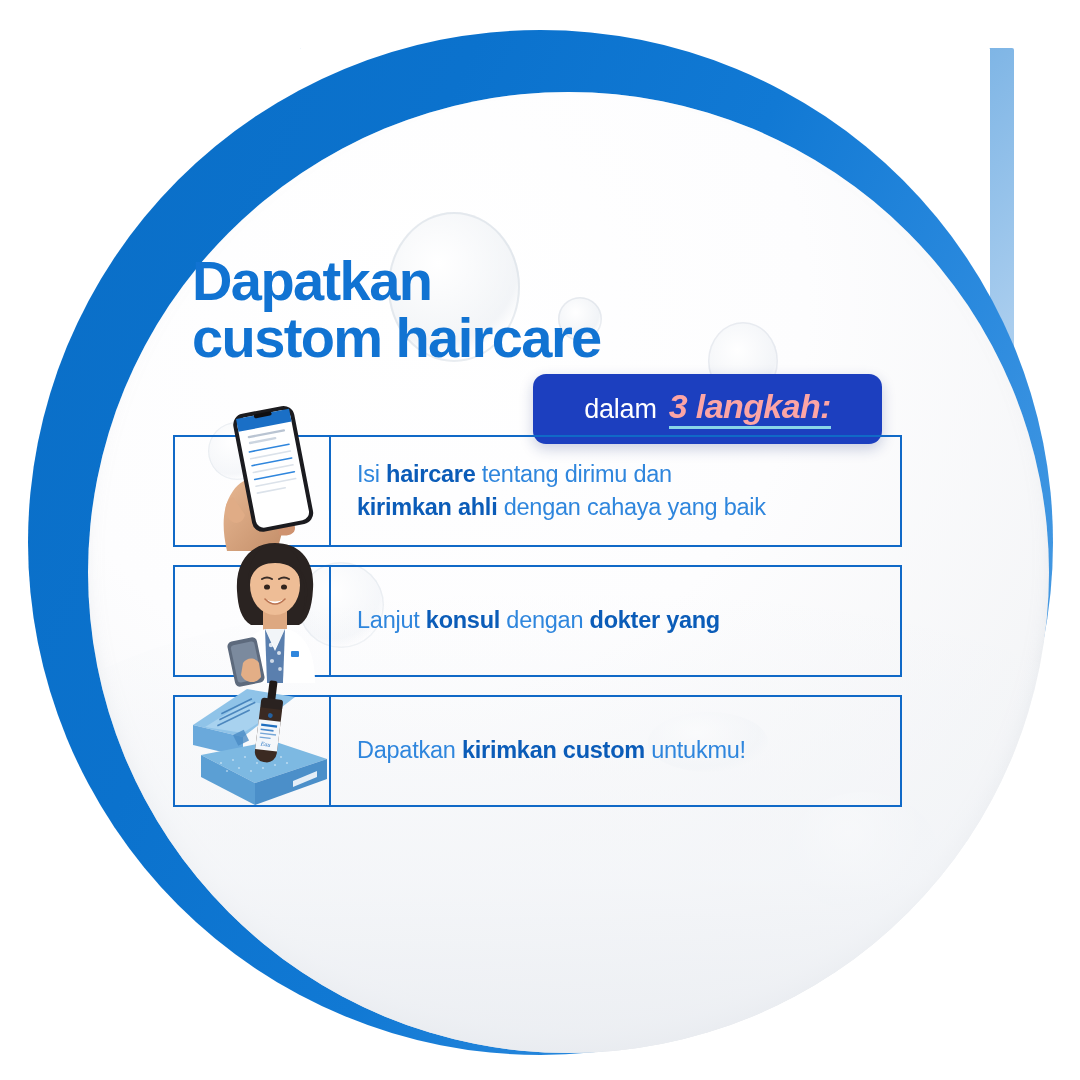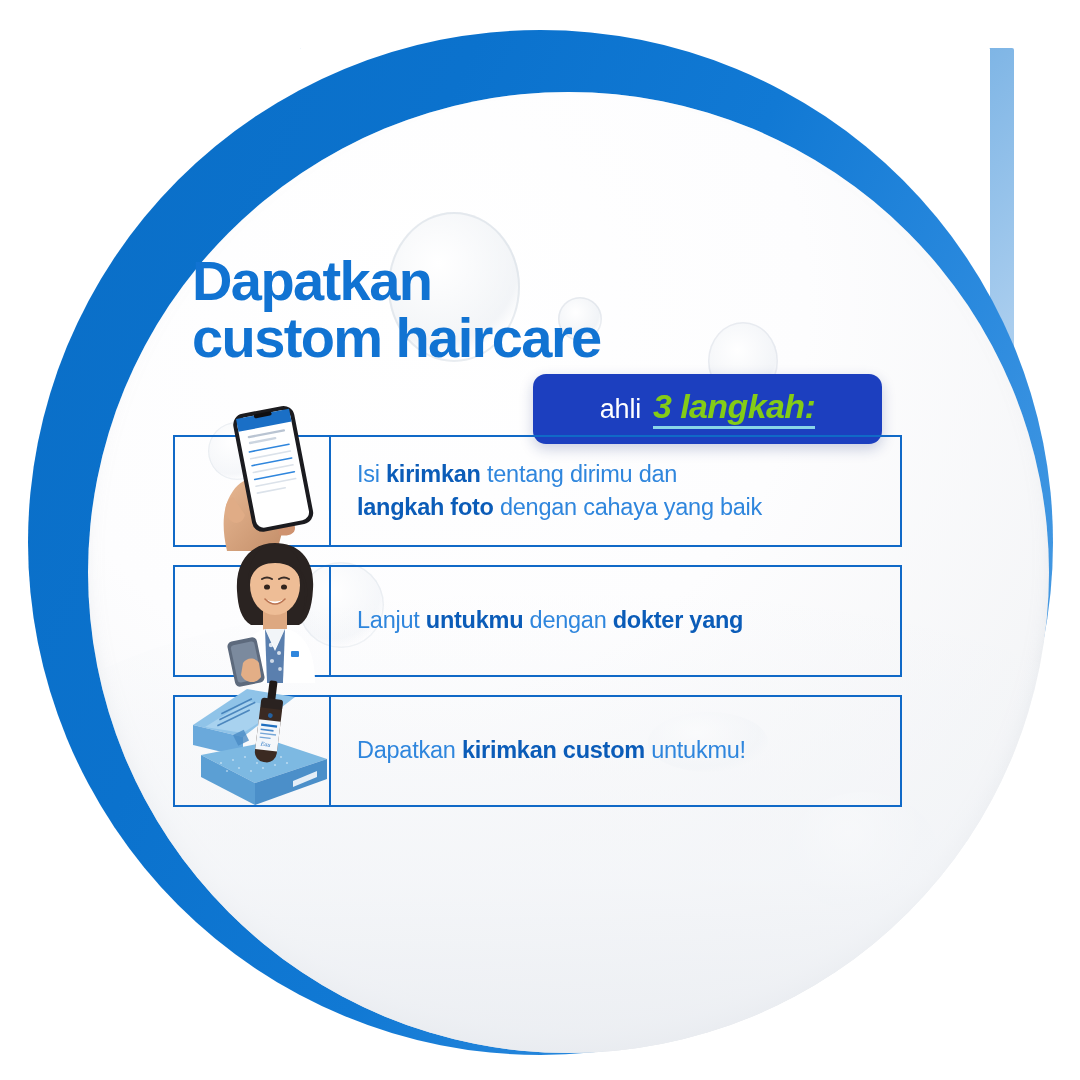--- a/index.html
+++ b/index.html
@@ -75,21 +75,21 @@
 
   
   .badge{
     position:absolute;left:533px;top:374px;width:349px;height:70px;
     background:#1c3fbf;border-radius:13px;
     box-shadow:0 5px 14px rgba(20,40,120,.22);
     display:flex;align-items:center;justify-content:center;gap:12px;
   }
   .badge-pre{color:#ffffff;font-size:27px;font-weight:normal;letter-spacing:-.2px;}
   .badge-em{
-    color:#84cc16;font-size:34px;font-weight:bold;font-style:italic;
+    color:#fca5a5;font-size:34px;font-weight:bold;font-style:italic;
     letter-spacing:-.6px;border-bottom:3px solid #8ad5e8;padding-bottom:2px;line-height:1.05;
   }
 
   
   .steps{position:absolute;left:173px;top:435px;width:729px;}
   .step{position:relative;height:112px;margin-bottom:18px;display:flex;}
   .step-media{
     position:relative;width:156px;height:112px;
     border:2px solid #1069c7;border-right:none;box-sizing:border-box;
     background:transparent;
@@ -132,21 +132,21 @@
       <div class="bub b7"></div>
       <div class="bub b8"></div>
       <div class="sheen"></div>
     </div>
   </div>
 
   <div class="headline">Dapatkan
 custom haircare</div>
 
   <div class="badge">
-    <span class="badge-pre">ahli</span>
+    <span class="badge-pre">dalam</span>
     <span class="badge-em">3 langkah:</span>
   </div>
 
   <div class="steps">
 
     <div class="step">
       <div class="step-media">
         <svg class="art art-phone" viewBox="0 0 150 140">
           <defs>
             <linearGradient id="skin" x1="0" y1="0" x2="1" y2="1">
@@ -176,21 +176,21 @@
             <rect x="68" y="41" width="42" height="1.6" rx=".8" fill="#dbe2ea"></rect>
             <rect x="68" y="48" width="42" height="1.6" rx=".8" fill="#2f86dd"></rect>
             <rect x="68" y="55" width="42" height="1.6" rx=".8" fill="#dbe2ea"></rect>
             <rect x="68" y="62" width="42" height="1.6" rx=".8" fill="#2f86dd"></rect>
             <rect x="68" y="69" width="42" height="1.6" rx=".8" fill="#dbe2ea"></rect>
             <rect x="68" y="76" width="30" height="1.6" rx=".8" fill="#dbe2ea"></rect>
           </g>
         </svg>
       </div>
       <div class="step-body">
-        <div class="step-text">Isi <b>kirimkan</b> tentang dirimu dan<br><b>langkah foto</b> dengan cahaya yang baik</div>
+        <div class="step-text">Isi <b>haircare</b> tentang dirimu dan<br><b>kirimkan ahli</b> dengan cahaya yang baik</div>
       </div>
     </div>
 
     <div class="step">
       <div class="step-media">
         <svg class="art art-doc" viewBox="0 0 150 146">
 
           <path d="M46 54 C44 22 62 6 84 6 C108 6 124 22 122 52 C121 72 116 84 108 88 L60 88 C50 82 47 70 46 54 Z" fill="#2a2321"></path>
 
           <path d="M72 72 h24 v24 c0 8 -24 8 -24 0 Z" fill="#dda881"></path>
@@ -221,21 +221,21 @@
           <path d="M74 62 q10 10 20 0 q-10 5 -20 0 Z" fill="#ffffff"></path>
           <path d="M74 62 q10 10 20 0" stroke="#b9724f" stroke-width="1.6" fill="none" stroke-linecap="round"></path>
 
           <path d="M44 118 C50 110 60 110 66 118 L70 132 C66 142 50 144 44 136 Z" fill="#dda881"></path>
           <rect x="40" y="102" width="30" height="46" rx="5" transform="rotate(-12 55 125)" fill="#5d6a7d"></rect>
           <rect x="43" y="106" width="24" height="38" rx="3" transform="rotate(-12 55 125)" fill="#7b8a9e"></rect>
           <path d="M52 126 C56 120 64 120 68 126 L70 140 C64 148 54 146 50 138 Z" fill="#e3ae86"></path>
         </svg>
       </div>
       <div class="step-body">
-        <div class="step-text">Lanjut <b>untukmu</b> dengan <b>dokter yang</b></div>
+        <div class="step-text">Lanjut <b>konsul</b> dengan <b>dokter yang</b></div>
       </div>
     </div>
 
     <div class="step">
       <div class="step-media">
         <svg class="art art-box" viewBox="0 0 160 130">
 
           <path d="M16 42 L70 6 L118 14 L66 54 Z" fill="#8fc3e8"></path>
           <path d="M16 42 L66 54 L66 74 L16 62 Z" fill="#6aa9db"></path>
 

